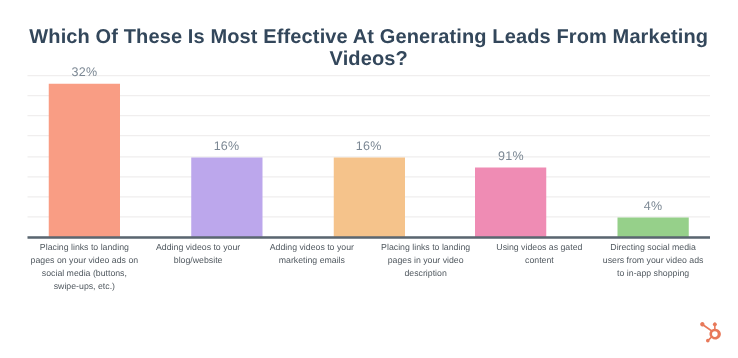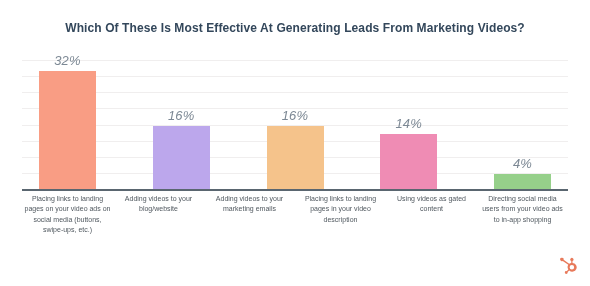--- a/index.html
+++ b/index.html
@@ -19,21 +19,21 @@
     height: 286px;
     background: #ffffff;
     box-sizing: border-box;
   }
   .chart-title {
     position: absolute;
     top: 21px;
     left: 0;
     width: 590px;
     text-align: center;
-    font-size: 12px;
+    font-size: 16px;
     font-weight: bold;
     color: #33475b;
     letter-spacing: 0.1px;
   }
   
   .plot-area {
     position: absolute;
     left: 22px;
     top: 53px;
     width: 546px;
@@ -69,25 +69,24 @@
   .bar-slot {
     position: relative;
     width: 91px;
     height: 100%;
     display: flex;
     flex-direction: column;
     justify-content: flex-end;
     align-items: center;
   }
   .bar-value {
-    font-size: 13px;
+    font-size: 10px;
     color: #7c8894;
     margin-bottom: 3px;
     letter-spacing: 0.2px;
-    font-style: italic;
   }
   .bar-rect {
     width: 57px;
   }
   
   .cat-labels {
     position: absolute;
     left: 22px;
     top: 194px;
     width: 546px;
@@ -138,21 +137,21 @@
         </div>
         <div class="bar-slot">
           <div class="bar-value">16%</div>
           <div class="bar-rect" style="height: 47.0588%; background: rgb(188, 167, 236);"></div>
         </div>
         <div class="bar-slot">
           <div class="bar-value">16%</div>
           <div class="bar-rect" style="height: 47.0588%; background: rgb(245, 195, 139);"></div>
         </div>
         <div class="bar-slot">
-          <div class="bar-value">14%</div>
+          <div class="bar-value">91%</div>
           <div class="bar-rect" style="height: 41.1765%; background: rgb(239, 140, 180);"></div>
         </div>
         <div class="bar-slot">
           <div class="bar-value">4%</div>
           <div class="bar-rect" style="height: 11.7647%; background: rgb(150, 208, 138);"></div>
         </div>
       </div>
   </div>
 
   <div class="axis-baseline"></div>

